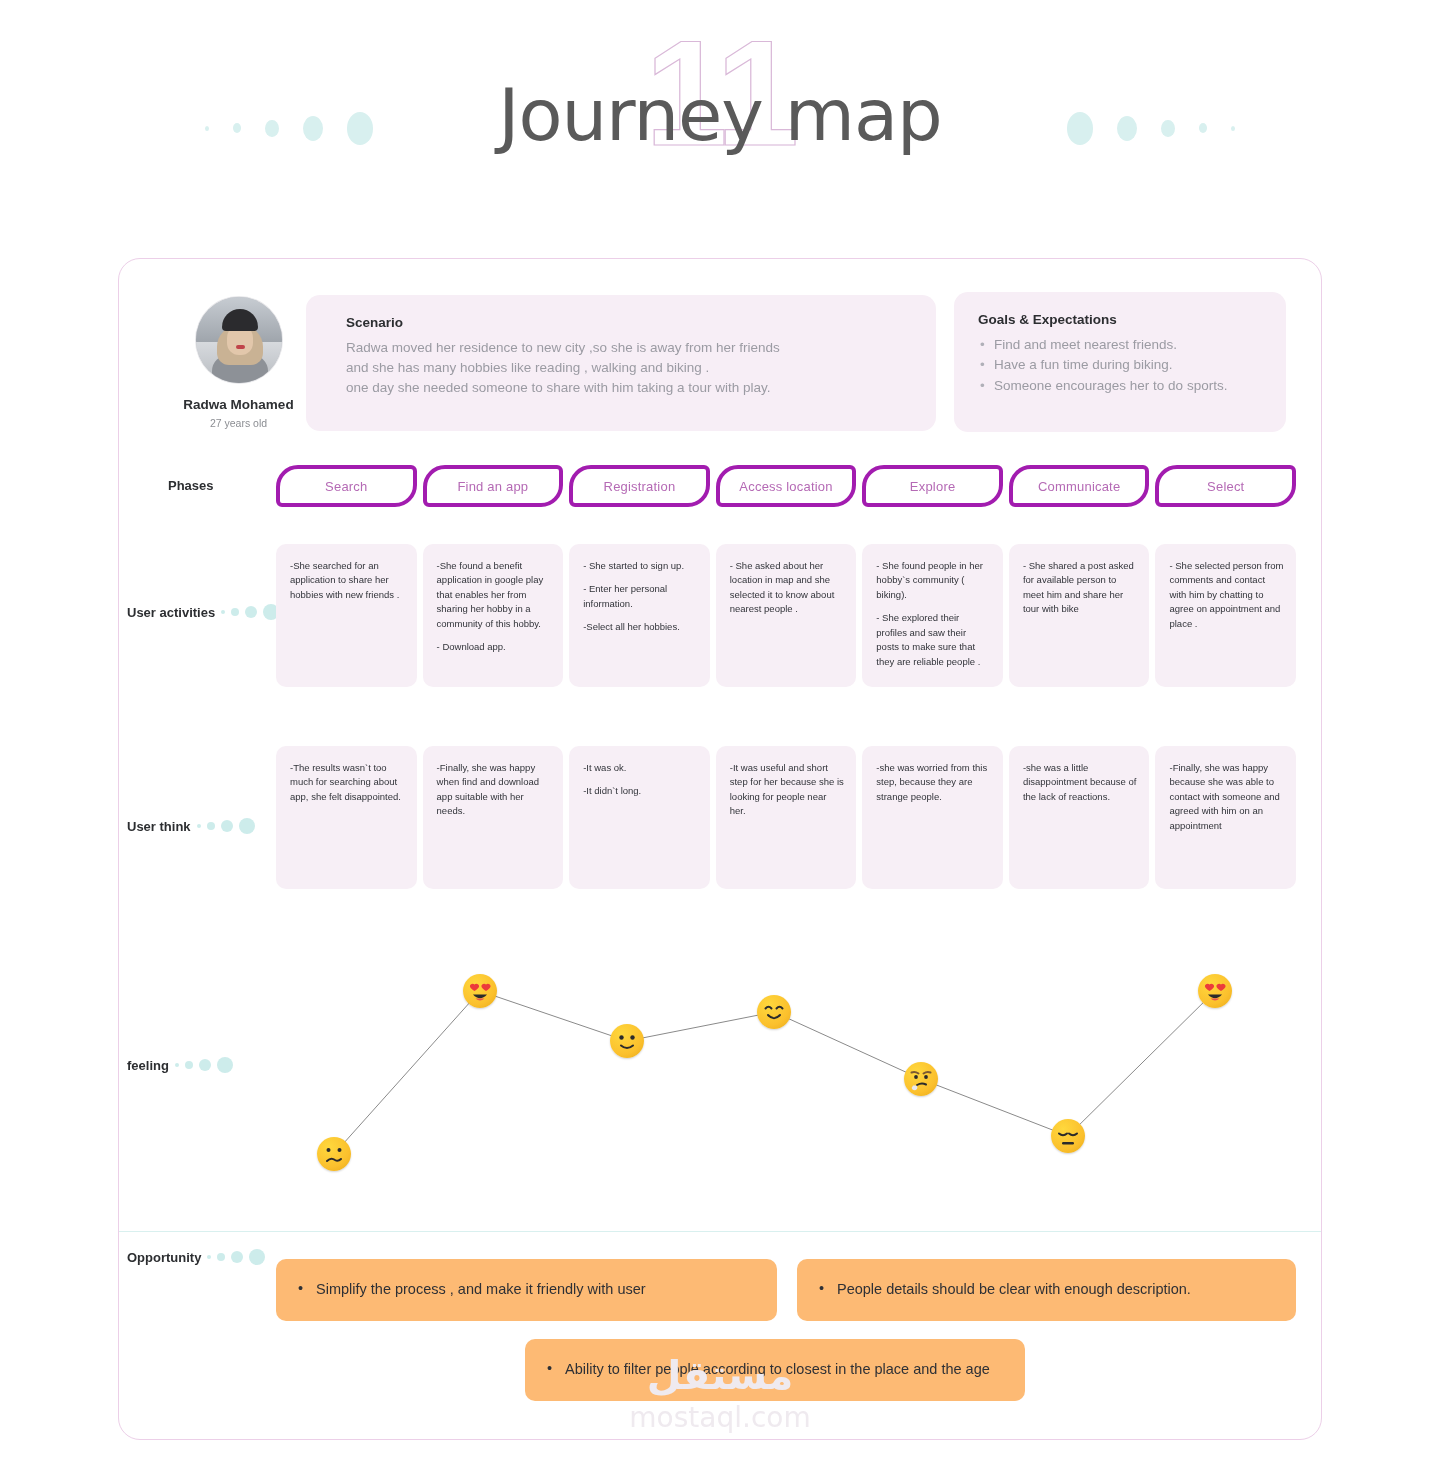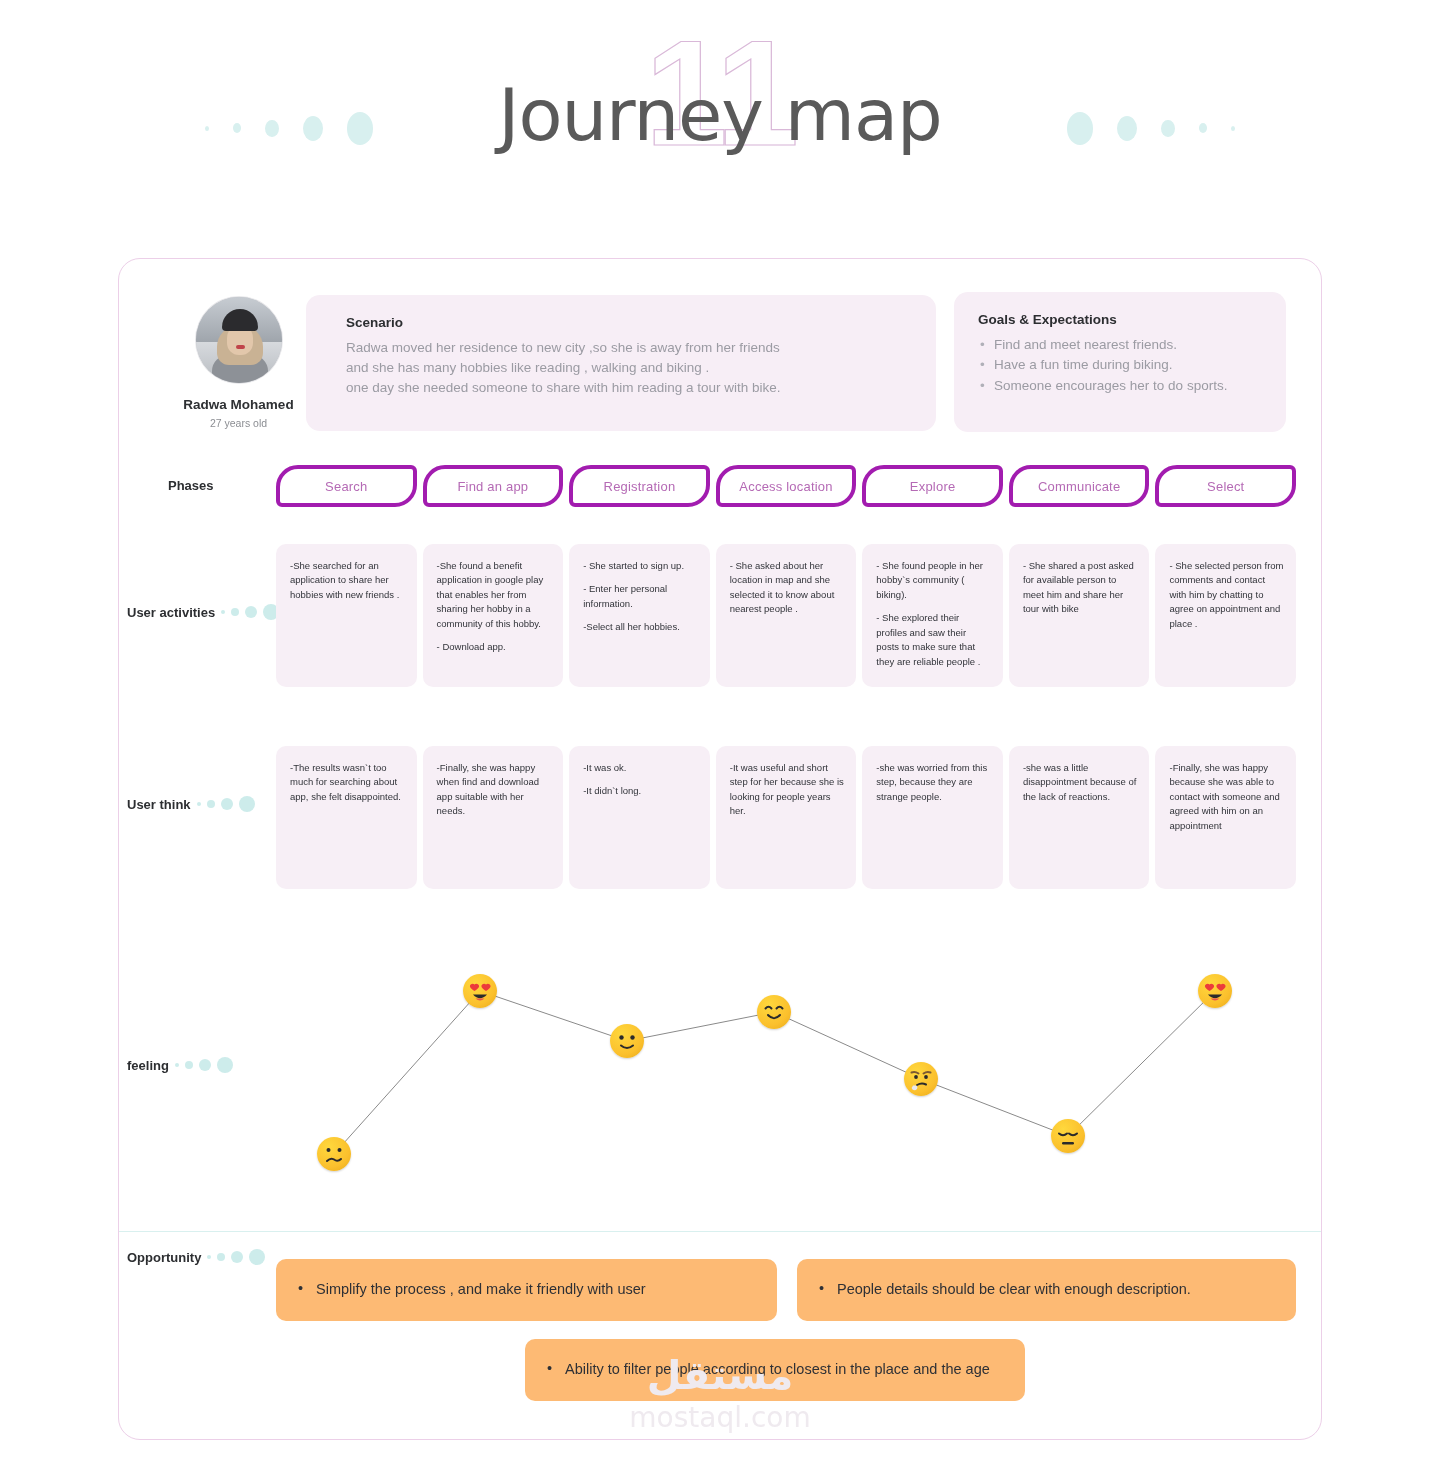--- a/index.html
+++ b/index.html
@@ -333,21 +333,21 @@
         </div>
         <div class="persona-name">Radwa Mohamed</div>
         <div class="persona-age">27 years old</div>
       </div>
 
       <div class="scenario-box">
         <div class="box-title">Scenario</div>
         <div>
           <div class="scenario-line">Radwa moved her residence to new city ,so she is away from her friends</div>
           <div class="scenario-line">and she has many hobbies like reading , walking and biking .</div>
-          <div class="scenario-line">one day she needed someone to share with him reading a tour with bike.</div>
+          <div class="scenario-line">one day she needed someone to share with him taking a tour with play.</div>
         </div>
       </div>
 
       <div class="goals-box">
         <div class="box-title">Goals &amp; Expectations</div>
         <ul class="goals-list">
           <li>Find and meet nearest friends.</li>
           <li>Have a fun time during biking.</li>
           <li> Someone encourages her to do sports.</li>
         </ul>
@@ -359,21 +359,21 @@
     </div>
 
     <div class="row-label" style="left:8px; top:345px;">
       <span class="txt">User activities</span>
       <span class="lbl-dot lbl-d1"></span>
       <span class="lbl-dot lbl-d2"></span>
       <span class="lbl-dot lbl-d3"></span>
       <span class="lbl-dot lbl-d4"></span>
     </div>
 
-    <div class="row-label" style="left:8px; top:537px;">
+    <div class="row-label" style="left:8px; top:559px;">
       <span class="txt">User think</span>
       <span class="lbl-dot lbl-d1"></span>
       <span class="lbl-dot lbl-d2"></span>
       <span class="lbl-dot lbl-d3"></span>
       <span class="lbl-dot lbl-d4"></span>
     </div>
 
     <div class="row-label" style="left:8px; top:798px;">
       <span class="txt">feeling</span>
       <span class="lbl-dot lbl-d1"></span>
@@ -433,21 +433,21 @@
           <div class="note-line">-The results wasn`t too much for searching about app, she felt disappointed.</div>
         </div>
         <div class="note-card">
           <div class="note-line">-Finally, she was happy when find and download app suitable with her needs.</div>
         </div>
         <div class="note-card">
           <div class="note-line">-It was ok.</div>
           <div class="note-line">-It didn`t long.</div>
         </div>
         <div class="note-card">
-          <div class="note-line">-It was useful and short step for her because she is looking for people years her.</div>
+          <div class="note-line">-It was useful and short step for her because she is looking for people near her.</div>
         </div>
         <div class="note-card">
           <div class="note-line">-she was worried from this step, because they are strange people.</div>
         </div>
         <div class="note-card">
           <div class="note-line">-she was a little disappointment because of the lack of reactions.</div>
         </div>
         <div class="note-card">
           <div class="note-line">-Finally, she was happy because she was able to contact with someone and agreed with him on an appointment</div>
         </div>

